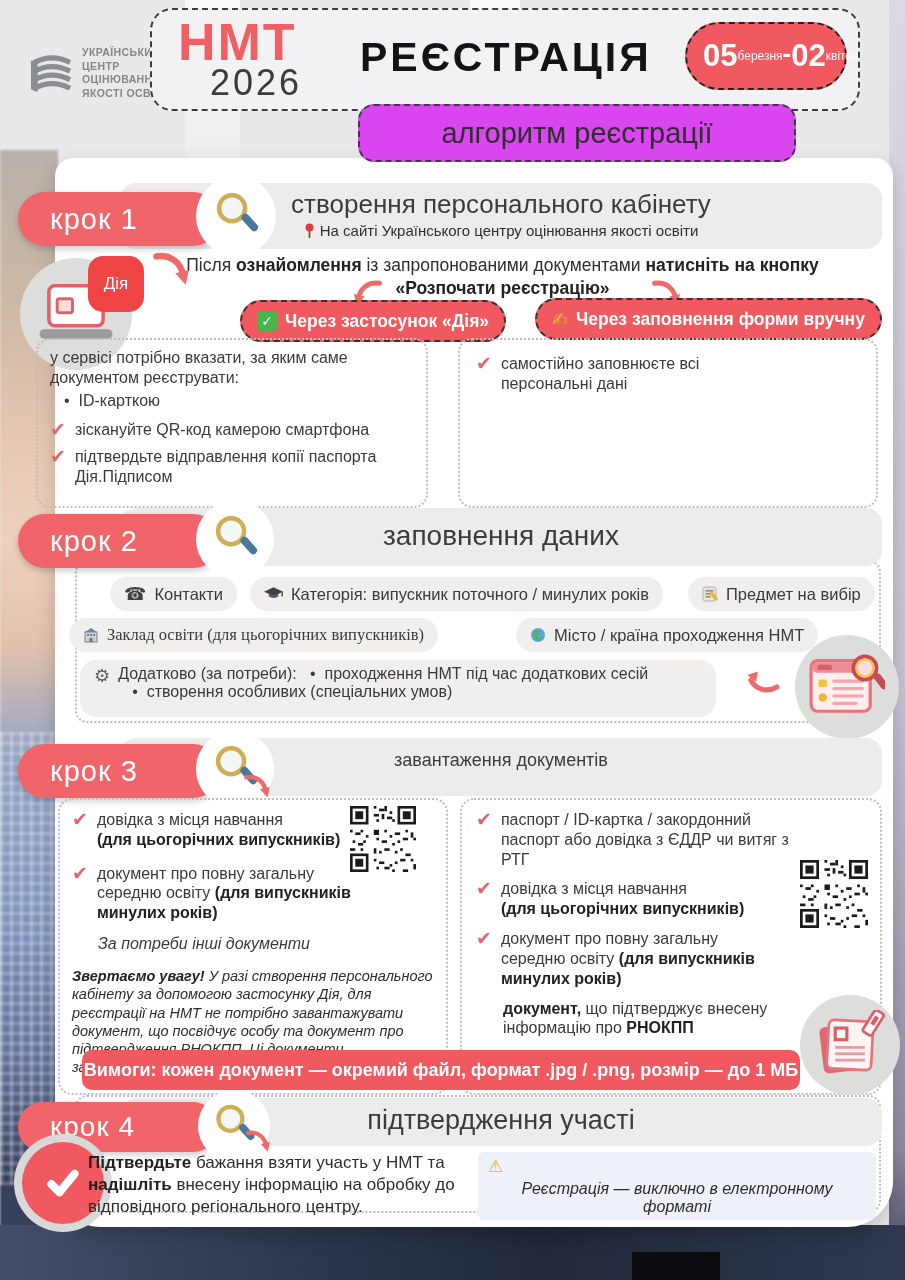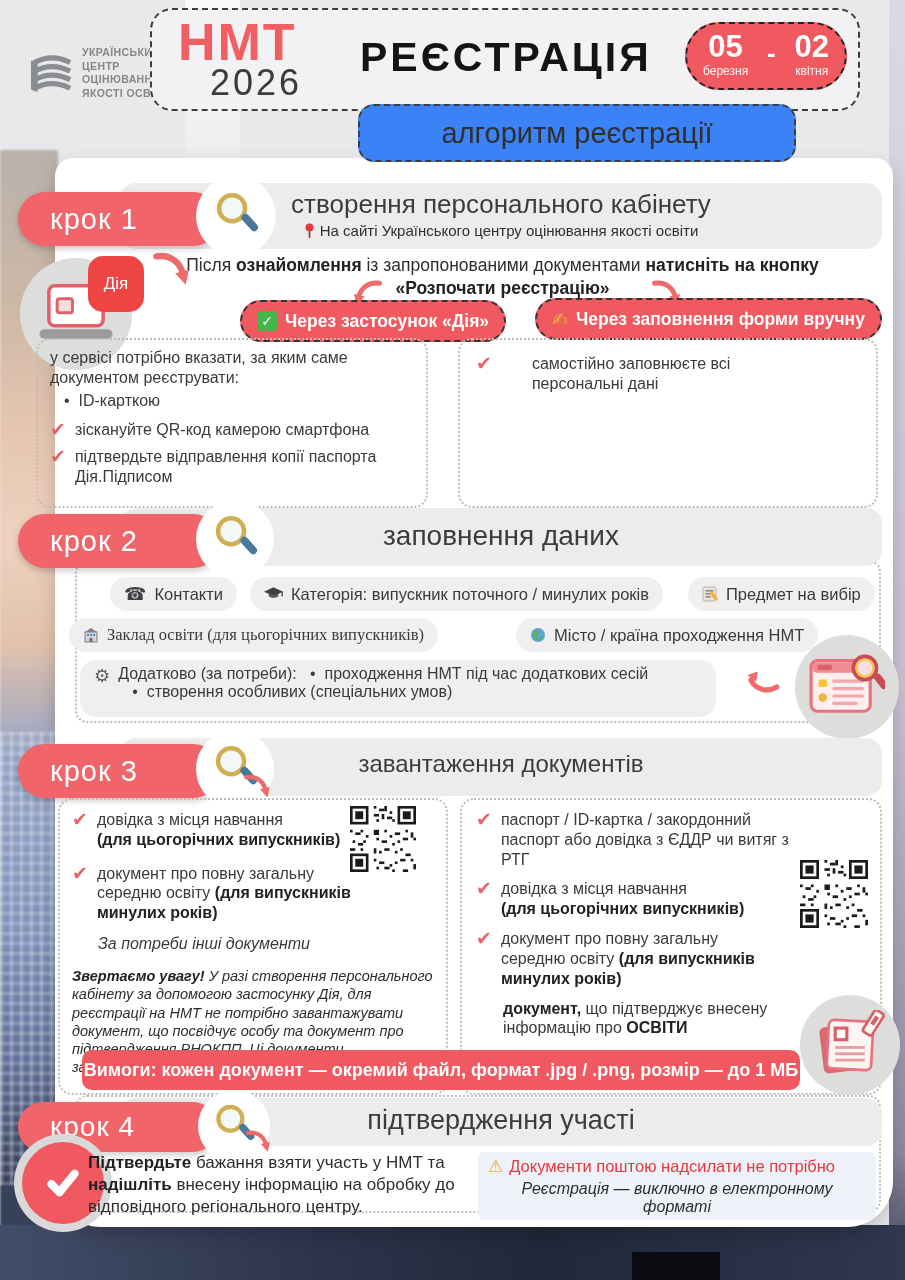--- a/index.html
+++ b/index.html
@@ -28,25 +28,25 @@
   .logo{position:absolute;left:28px;top:46px;display:flex;gap:8px;align-items:center;}
   .logo-text{font-size:10.5px;font-weight:bold;color:#85878a;line-height:1.3;letter-spacing:.4px;}
   .hmt-box{position:absolute;left:150px;top:8px;width:706px;height:99px;background:#f2f2f4;
     border:2px dashed #3d3d3d;border-radius:22px;}
   .brand{position:absolute;left:26px;top:2px;font-size:52px;font-weight:bold;color:#f15f63;letter-spacing:2px;}
   .brand-year{position:absolute;left:58px;top:52px;font-size:36px;color:#3b3b3b;letter-spacing:3px;}
   .main-title{position:absolute;left:208px;top:24px;font-size:41px;font-weight:bold;color:#141414;letter-spacing:3px;}
   .date-badge{position:absolute;left:533px;top:12px;width:162px;height:68px;background:#f0595f;
     border:2px dashed #222;border-radius:36px;color:#fff;display:flex;justify-content:space-between;
     padding:6px 16px;box-sizing:border-box;}
-  .date-col{display:flex;flex-direction:column;align-items:center;}
+  .date-col{display:flex;flex-direction:row;align-items:center;}
   .date-day{font-size:31px;font-weight:bold;line-height:1.1;}
   .date-month{font-size:12px;opacity:.95;}
   .date-dash{font-size:26px;font-weight:bold;margin-top:8px;}
-  .algo-box{position:absolute;left:358px;top:104px;width:434px;height:54px;background:#3b82f6;
+  .algo-box{position:absolute;left:358px;top:104px;width:434px;height:54px;background:#d946ef;
     border:2px dashed #3d3d3d;border-radius:16px;display:flex;align-items:center;justify-content:center;
     font-size:29px;color:#2f2f2f;}
 
   
   .strip{position:absolute;background:#ececec;border-radius:16px;text-align:center;}
   .strip-title{font-size:26px;color:#3c3c3c;margin-top:6px;}
   .strip-title.single{margin-top:12px;}
   .strip-sub{font-size:15px;color:#2f2f2f;display:flex;align-items:center;justify-content:center;gap:5px;margin-top:2px;}
   .step-pill{position:absolute;background:#f1646a;border-radius:30px;color:#fff;display:flex;align-items:center;
     padding-left:32px;font-size:29px;letter-spacing:1px;box-shadow:0 3px 7px rgba(0,0,0,.2);box-sizing:border-box;}
@@ -195,21 +195,21 @@
     </div>
     <div class="check-item" style="margin-top:8px;">
       <span class="check-glyph">✔</span>
       <span style="max-width:330px;">підтвердьте відправлення копії паспорта Дія.Підписом</span>
     </div>
   </div>
 
   <div class="dotted" style="left:458px;top:338px;width:420px;height:170px;padding:14px 16px;">
     <div class="check-item">
       <span class="check-glyph">✔</span>
-      <span style="max-width:240px;margin-left:31px;">самостійно заповнюєте всі персональні дані</span>
+      <span style="max-width:240px;">самостійно заповнюєте всі персональні дані</span>
     </div>
   </div>
 
   <div class="dotted" style="left:75px;top:560px;width:806px;height:163px;border-radius:12px;"></div>
   <div class="strip" style="left:120px;top:508px;width:762px;height:58px;">
     <div class="strip-title single" style="font-size:28px;">заповнення даних</div>
   </div>
   <div class="step-pill" style="left:18px;top:514px;width:202px;height:54px;">
     <span>крок 2</span>
   </div>
@@ -286,21 +286,21 @@
       <rect x="22" y="31" width="30" height="3" rx="1.5" fill="#f0a6ab"></rect>
       <rect x="22" y="38" width="30" height="3" rx="1.5" fill="#f0a6ab"></rect>
       <rect x="22" y="45" width="24" height="3" rx="1.5" fill="#f0a6ab"></rect>
       <circle cx="53" cy="13" r="11" fill="#fbdcdf" stroke="#c94b52" stroke-width="3.5"></circle>
       <circle cx="53" cy="13" r="8" fill="none" stroke="#f3c53d" stroke-width="2"></circle>
       <rect x="60" y="21" width="7" height="17" rx="3.5" transform="rotate(-38 60 21)" fill="#c94b52"></rect>
     </svg>
   </div>
 
   <div class="strip" style="left:120px;top:738px;width:762px;height:58px;">
-    <div class="strip-title single" style="font-size:24px;">завантаження документів</div>
+    <div class="strip-title single" style="font-size:18px;">завантаження документів</div>
   </div>
   <div class="step-pill" style="left:18px;top:744px;width:202px;height:54px;">
     <span>крок 3</span>
   </div>
   <div class="mag-circle" style="left:196px;top:730px;width:78px;height:78px;">
     <svg width="52" height="52" viewBox="0 0 40 40">
       <circle cx="17" cy="14" r="10" fill="#f3f7f6" stroke="#cfae54" stroke-width="3.5"></circle>
       <rect x="23" y="21" width="6" height="16" rx="3" transform="rotate(-42 23 21)" fill="#49789c"></rect>
     </svg>
   </div>
@@ -402,21 +402,21 @@
         <b>(для цьогорічних випускників)</b>
       </span>
     </div>
     <div class="check-item" style="margin-top:10px;">
       <span class="check-glyph">✔</span>
       <span style="max-width:265px;">
         <span>документ про повну загальну середню освіту </span><b>(для випускників минулих років)</b>
       </span>
     </div>
     <div style="margin:10px 0 0 27px;font-size:16px;line-height:1.24;max-width:300px;">
-      <b>документ,</b><span> що підтверджує внесену інформацію про </span><b>ОСВІТИ</b>
+      <b>документ,</b><span> що підтверджує внесену інформацію про </span><b>РНОКПП</b>
     </div>
     <div class="italic" style="margin:12px 0 0 27px;font-size:16px;">За потреби інші документи</div>
   </div>
   <svg class="qr" style="left:800px;top:860px;" width="68" height="68" viewBox="0 0 25 25">
     <rect width="25" height="25" fill="#fff"></rect>
     <g fill="#1b1b1b">
       <rect x="0" y="0" width="7" height="7"></rect>
         <rect x="1" y="1" width="5" height="5" fill="#fff"></rect>
         <rect x="2" y="2" width="3" height="3"></rect>
       <rect x="18" y="0" width="7" height="7"></rect>
@@ -518,18 +518,17 @@
     </svg>
   </div>
 
   <div class="abs" style="left:88px;top:1152px;width:378px;font-size:17px;line-height:1.3;color:#2e2e2e;">
     <b>Підтвердьте</b><span> бажання взяти участь у НМТ та </span><b>надішліть</b><span> внесену інформацію на обробку до відповідного регіонального центру.</span>
   </div>
 
   <div class="abs" style="left:478px;top:1152px;width:398px;background:#eef2f8;border-radius:6px;padding:4px 10px;box-sizing:border-box;">
     <div class="warn-red">
       <span class="warn-icon">⚠</span>
-      <span>Документи поштою надсилати не потрібно</span>
     </div>
     <div class="italic" style="font-size:16px;color:#2e2e2e;margin-top:3px;text-align:center;">Реєстрація — виключно в електронному форматі</div>
   </div>
 
 </div>
 
 </body></html>

